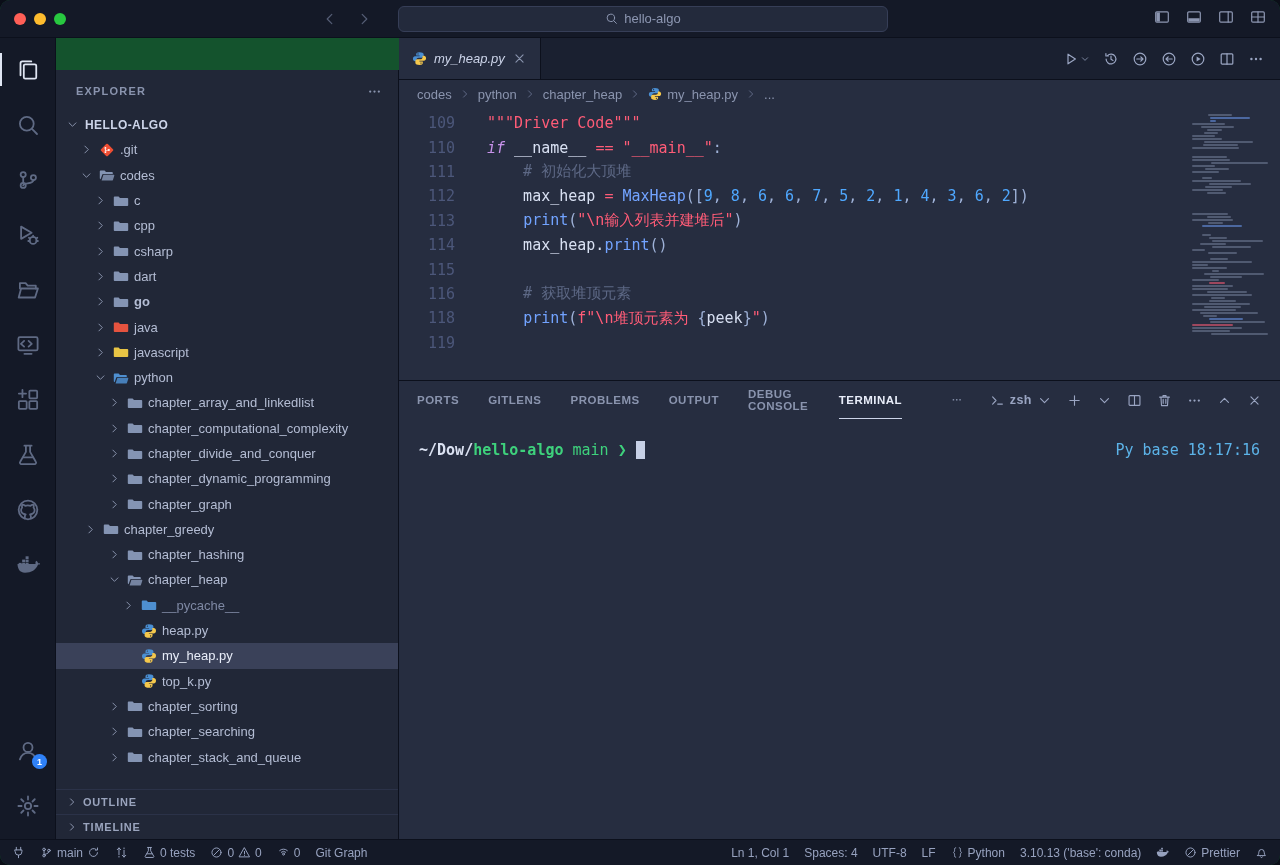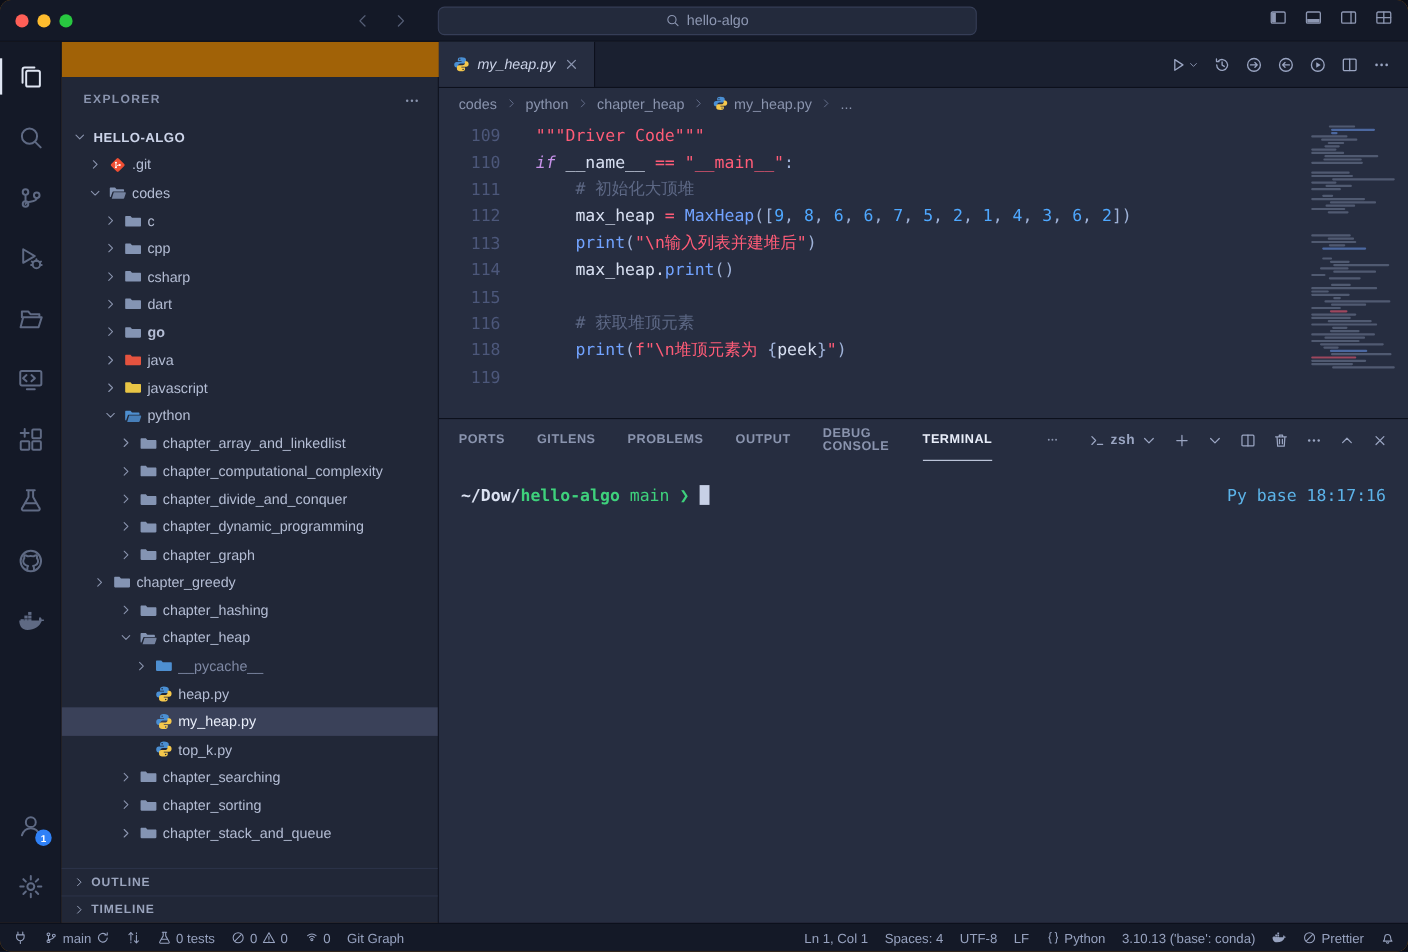--- a/index.html
+++ b/index.html
@@ -1,17 +1,17 @@
 <!DOCTYPE html>
 <html><head>
 <meta charset="utf-8">
 <style>
   *{margin:0;padding:0;box-sizing:border-box;}
   html,body{width:1280px;height:865px;overflow:hidden;background:#0b0e18;font-family:"Liberation Sans",sans-serif;}
-  .window{width:1280px;height:865px;display:flex;flex-direction:column;border-radius:10px;overflow:hidden;background:#a16207;}
+  .window{width:1280px;height:865px;display:flex;flex-direction:column;border-radius:10px;overflow:hidden;background:#14532d;}
 
   .ic{display:inline-flex;align-items:center;justify-content:center;}
   .ic svg{width:1em;height:1em;display:block;}
 
   
   .titlebar{height:38px;background:#141927;border-bottom:1px solid #0c101c;display:flex;align-items:center;padding:0 14px;flex:none;}
   .traffic{display:flex;gap:8px;}
   .light{width:12px;height:12px;border-radius:50%;display:inline-block;}
   .tb-spacer{flex:1;}
   .nav-arrows{display:flex;gap:18px;color:#555e76;margin-right:26px;}
@@ -668,36 +668,36 @@
                 <g fill="none" stroke="currentColor" stroke-width="1.2" stroke-linecap="round" stroke-linejoin="round">
                   <path d="M6 3.8L10.2 8 6 12.2"></path>
                 </g>
               </svg>
             </span>
             <span class="ic tree-icon" style="color: rgb(132, 148, 179);">
               <svg viewBox="0 0 16 16">
                 <path fill="currentColor" d="M1.6 3.4h4l1.4 1.6h7.4c.4 0 .8.4.8.8v6.4c0 .4-.4.8-.8.8H1.6c-.4 0-.8-.4-.8-.8V4.2c0-.4.4-.8.8-.8z"></path>
               </svg>
             </span>
+            <span class="tree-label">chapter_sorting</span>
+          </div>
+          <div class="tree-row" style="padding-left: 50px;">
+            <span class="twisty">
+              <svg viewBox="0 0 16 16">
+                <g fill="none" stroke="currentColor" stroke-width="1.2" stroke-linecap="round" stroke-linejoin="round">
+                  <path d="M6 3.8L10.2 8 6 12.2"></path>
+                </g>
+              </svg>
+            </span>
+            <span class="ic tree-icon" style="color: rgb(132, 148, 179);">
+              <svg viewBox="0 0 16 16">
+                <path fill="currentColor" d="M1.6 3.4h4l1.4 1.6h7.4c.4 0 .8.4.8.8v6.4c0 .4-.4.8-.8.8H1.6c-.4 0-.8-.4-.8-.8V4.2c0-.4.4-.8.8-.8z"></path>
+              </svg>
+            </span>
             <span class="tree-label">chapter_searching</span>
-          </div>
-          <div class="tree-row" style="padding-left: 50px;">
-            <span class="twisty">
-              <svg viewBox="0 0 16 16">
-                <g fill="none" stroke="currentColor" stroke-width="1.2" stroke-linecap="round" stroke-linejoin="round">
-                  <path d="M6 3.8L10.2 8 6 12.2"></path>
-                </g>
-              </svg>
-            </span>
-            <span class="ic tree-icon" style="color: rgb(132, 148, 179);">
-              <svg viewBox="0 0 16 16">
-                <path fill="currentColor" d="M1.6 3.4h4l1.4 1.6h7.4c.4 0 .8.4.8.8v6.4c0 .4-.4.8-.8.8H1.6c-.4 0-.8-.4-.8-.8V4.2c0-.4.4-.8.8-.8z"></path>
-              </svg>
-            </span>
-            <span class="tree-label">chapter_sorting</span>
           </div>
           <div class="tree-row" style="padding-left: 50px;">
             <span class="twisty">
               <svg viewBox="0 0 16 16">
                 <g fill="none" stroke="currentColor" stroke-width="1.2" stroke-linecap="round" stroke-linejoin="round">
                   <path d="M6 3.8L10.2 8 6 12.2"></path>
                 </g>
               </svg>
             </span>
             <span class="ic tree-icon" style="color: rgb(132, 148, 179);">

